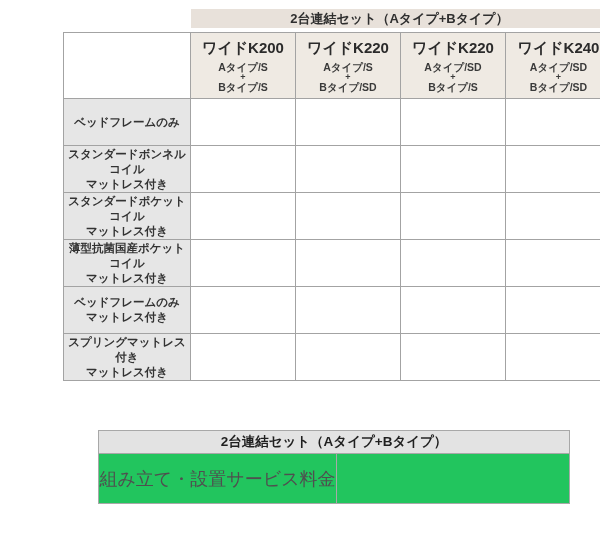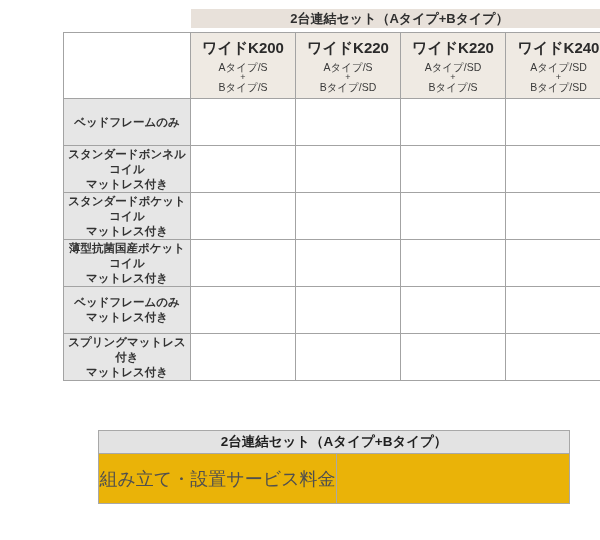--- a/index.html
+++ b/index.html
@@ -23,41 +23,41 @@
     position:absolute; left:28px; top:32px;
     border-collapse:collapse; table-layout:fixed;
   }
   .main-table th, .main-table td {
     border:1px solid #a3a3a3; padding:0;
     text-align:center; vertical-align:middle;
   }
   .main-table thead th { height:65px; background:#efeae3; }
   .main-table thead th.corner { background:#ffffff; }
   .size-label { font-size:15px; font-weight:bold; color:#2b2b2b; }
-  .combo { margin-top:3px; font-weight:normal; }
+  .combo { margin-top:3px; font-weight:bold; }
   .combo-line { font-size:10.5px; line-height:12px; color:#3a3a3a; }
   .combo-plus { font-size:9px; line-height:8px; color:#3a3a3a; }
   .main-table tbody th.rowlabel {
     height:46px; background:#e6e6e6;
     font-size:11.5px; font-weight:bold; color:#333333;
     white-space:pre-line; line-height:15px;
   }
   .main-table tbody td { background:#ffffff; }
 
   
   .bottom-table {
     position:absolute; left:63px; top:430px; width:470px;
     border:1px solid #a8a8a8; background:#ffffff;
   }
   .bottom-band {
     height:22px; background:#e3e3e3; border-bottom:1px solid #a8a8a8;
     display:flex; align-items:center; justify-content:center;
     font-size:13.5px; font-weight:bold; color:#1f1f1f;
   }
-  .bottom-row { display:flex; height:49px; background:#eab308; }
+  .bottom-row { display:flex; height:49px; background:#22c55e; }
   .bottom-label {
     width:237px; border-right:1px solid #a8a8a8;
     display:flex; align-items:center; justify-content:center;
     font-family:"Liberation Serif","DejaVu Serif",serif;
     font-size:18px; color:#4f4f4f;
   }
   .bottom-value { flex:1; }
 </style>
 </head>
 <body>

